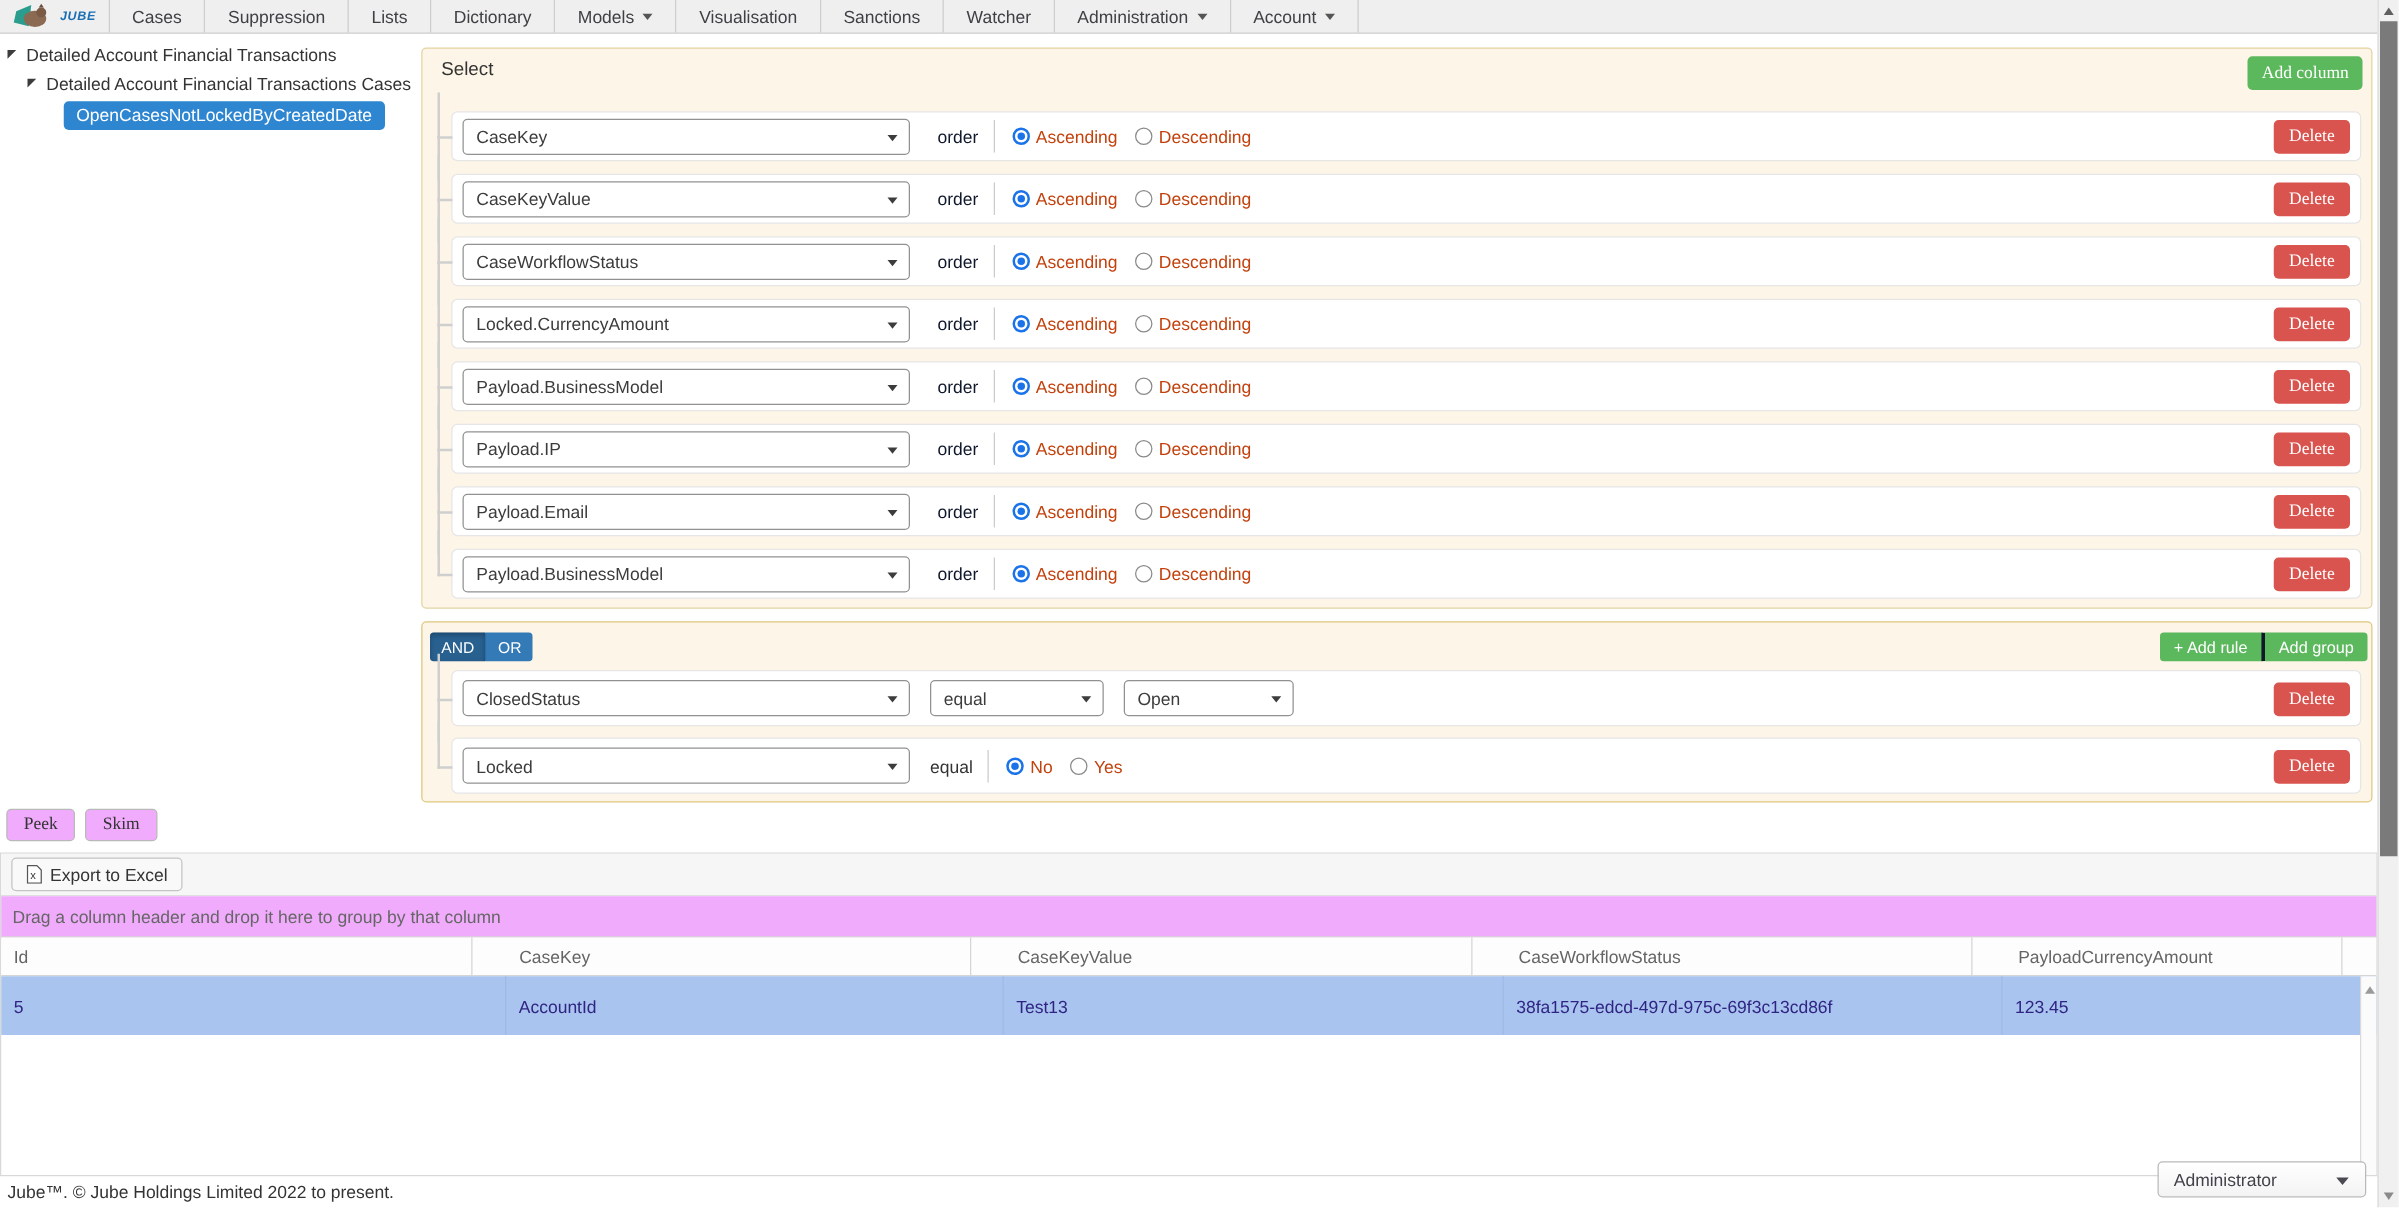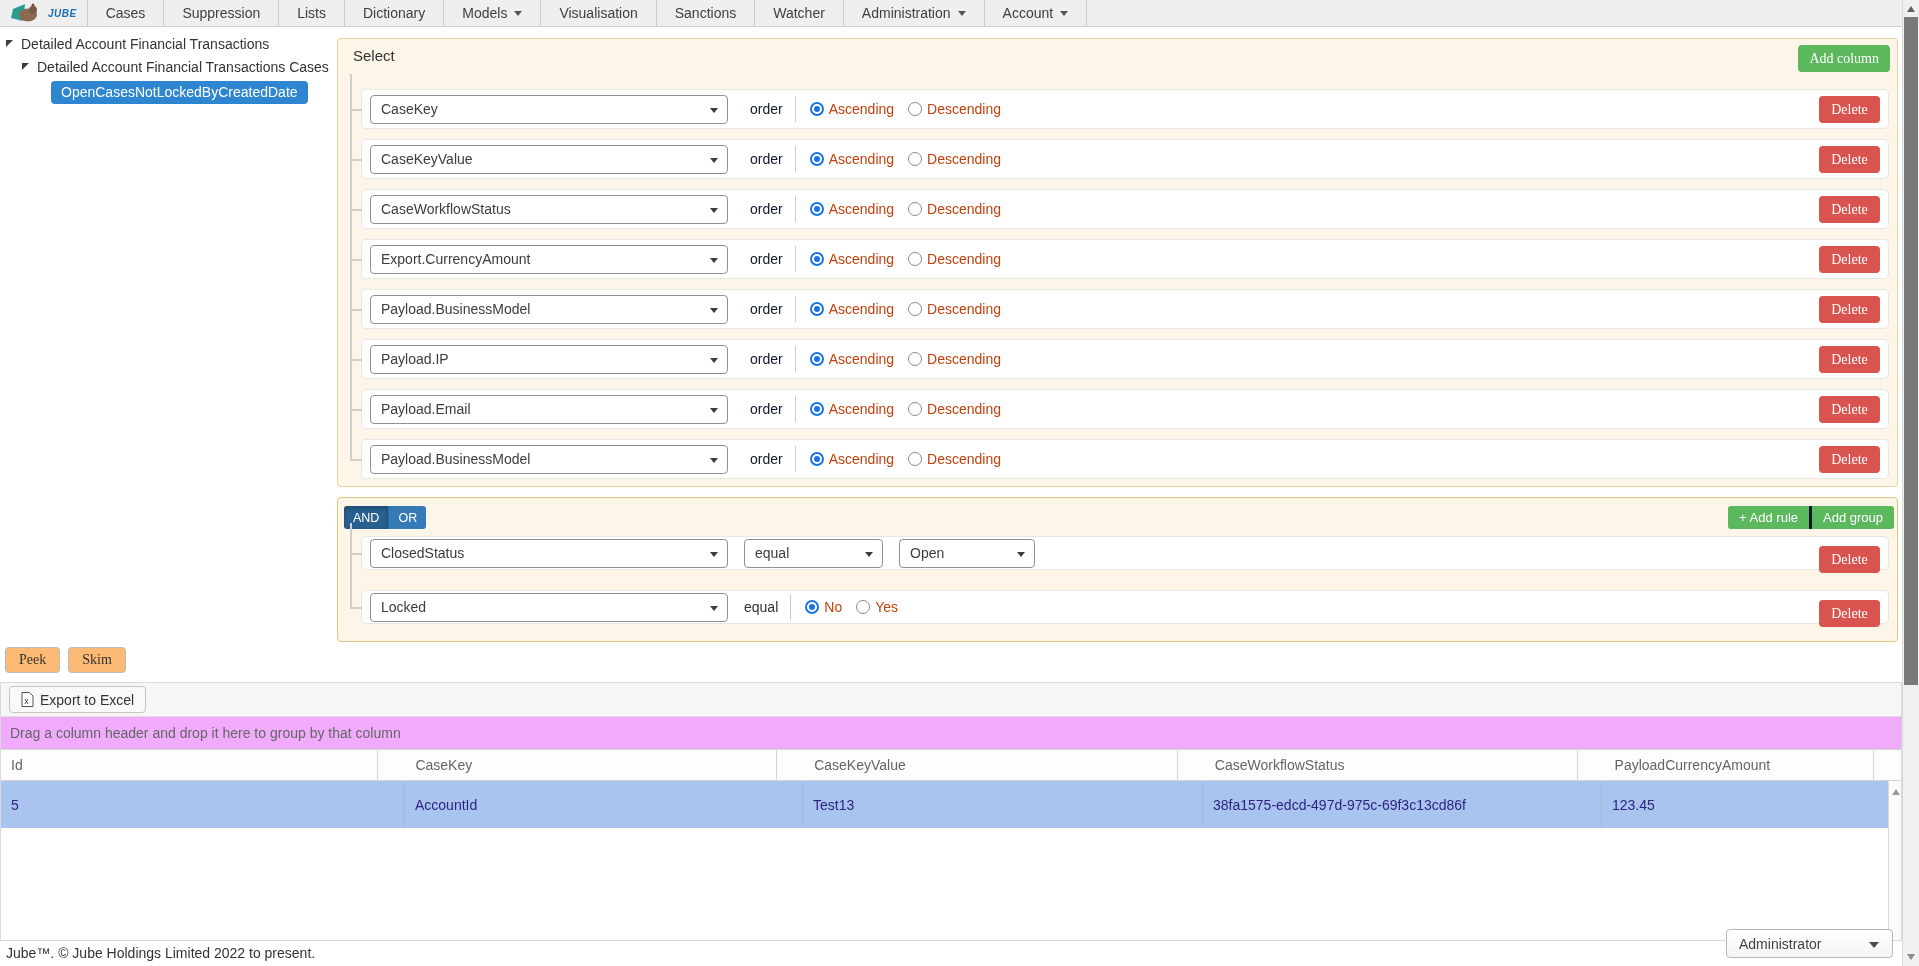--- a/index.html
+++ b/index.html
@@ -80,28 +80,28 @@
   .conj { height:23px; padding:0 9px; display:flex; align-items:center; color:#fff;
     font-size:12.5px; cursor:pointer; }
   .conj-and { background:#286090; border-radius:3px 0 0 3px; box-shadow:inset 0 2px 4px rgba(0,0,0,.25); }
   .conj-or { background:#337ab7; border-radius:0 3px 3px 0; border-left:1px solid #2e6da4; }
   .group-actions { position:absolute; right:3px; top:8px; display:flex; }
   .ga-btn { height:23px; padding:0 11px; font-size:13px; color:#fff; background:#5cb85c;
     display:flex; align-items:center; cursor:pointer; }
   .ga-left { border-radius:3px 0 0 3px; border-right:3px solid #0f172a; }
   .ga-right { border-radius:0 3px 3px 0; }
   .frules { position:absolute; left:23px; top:38px; right:8px; }
-  .frule { height:34px; margin-bottom:20px; }
+  .frule { height:45px; margin-bottom:9px; }
   .frule::before { height:calc(50% + 14px); top:-14px; }
   .frule:not(.last)::after { height:calc(50% + 14px); }
   .equal-label { margin-left:16px; color:#333; }
 
   
   .action-row { position:absolute; left:5px; top:647px; display:flex; gap:8px; }
-  .btn-gray { height:26px; padding:0 13px; background:#fdba74; border:1px solid #b9b9b9;
+  .btn-gray { height:26px; padding:0 13px; background:#f0abfc; border:1px solid #b9b9b9;
     border-radius:4px; color:#333; font-size:14px; }
 
   
   .grid { position:absolute; left:0; top:682px; width:1902px; height:259px;
     border:1px solid #d9d9d9; background:#fff; }
   .grid-toolbar { height:34px; background:#f6f6f6; border-bottom:1px solid #dedede;
     display:flex; align-items:center; padding:0 8px; }
   .export-btn { height:27px; padding:0 11px; background:#f9f9f9; border:1px solid #c4c4c4;
     border-radius:4px; display:inline-flex; align-items:center; gap:6px; color:#333; font-size:14px; cursor:pointer; }
   .group-bar { height:33px; background:#f0abfc; border-bottom:1px solid #d5d5d5;
@@ -246,21 +246,21 @@
           </label>
         <label class="radio">
             <span class="rb"></span>
             <span>Descending</span>
           </label>
         <button class="btn btn-red delete-btn">Delete</button>
       </div>
 
       <div class="rule">
         <div class="sel sel-main">
-            <span>Export.CurrencyAmount</span>
+            <span>Locked.CurrencyAmount</span>
             <i class="chev"></i>
           </div>
         <span class="order-label">order</span>
           <span class="vdiv"></span>
         <label class="radio">
             <span class="rb on"></span>
             <span>Ascending</span>
           </label>
         <label class="radio">
             <span class="rb"></span>

